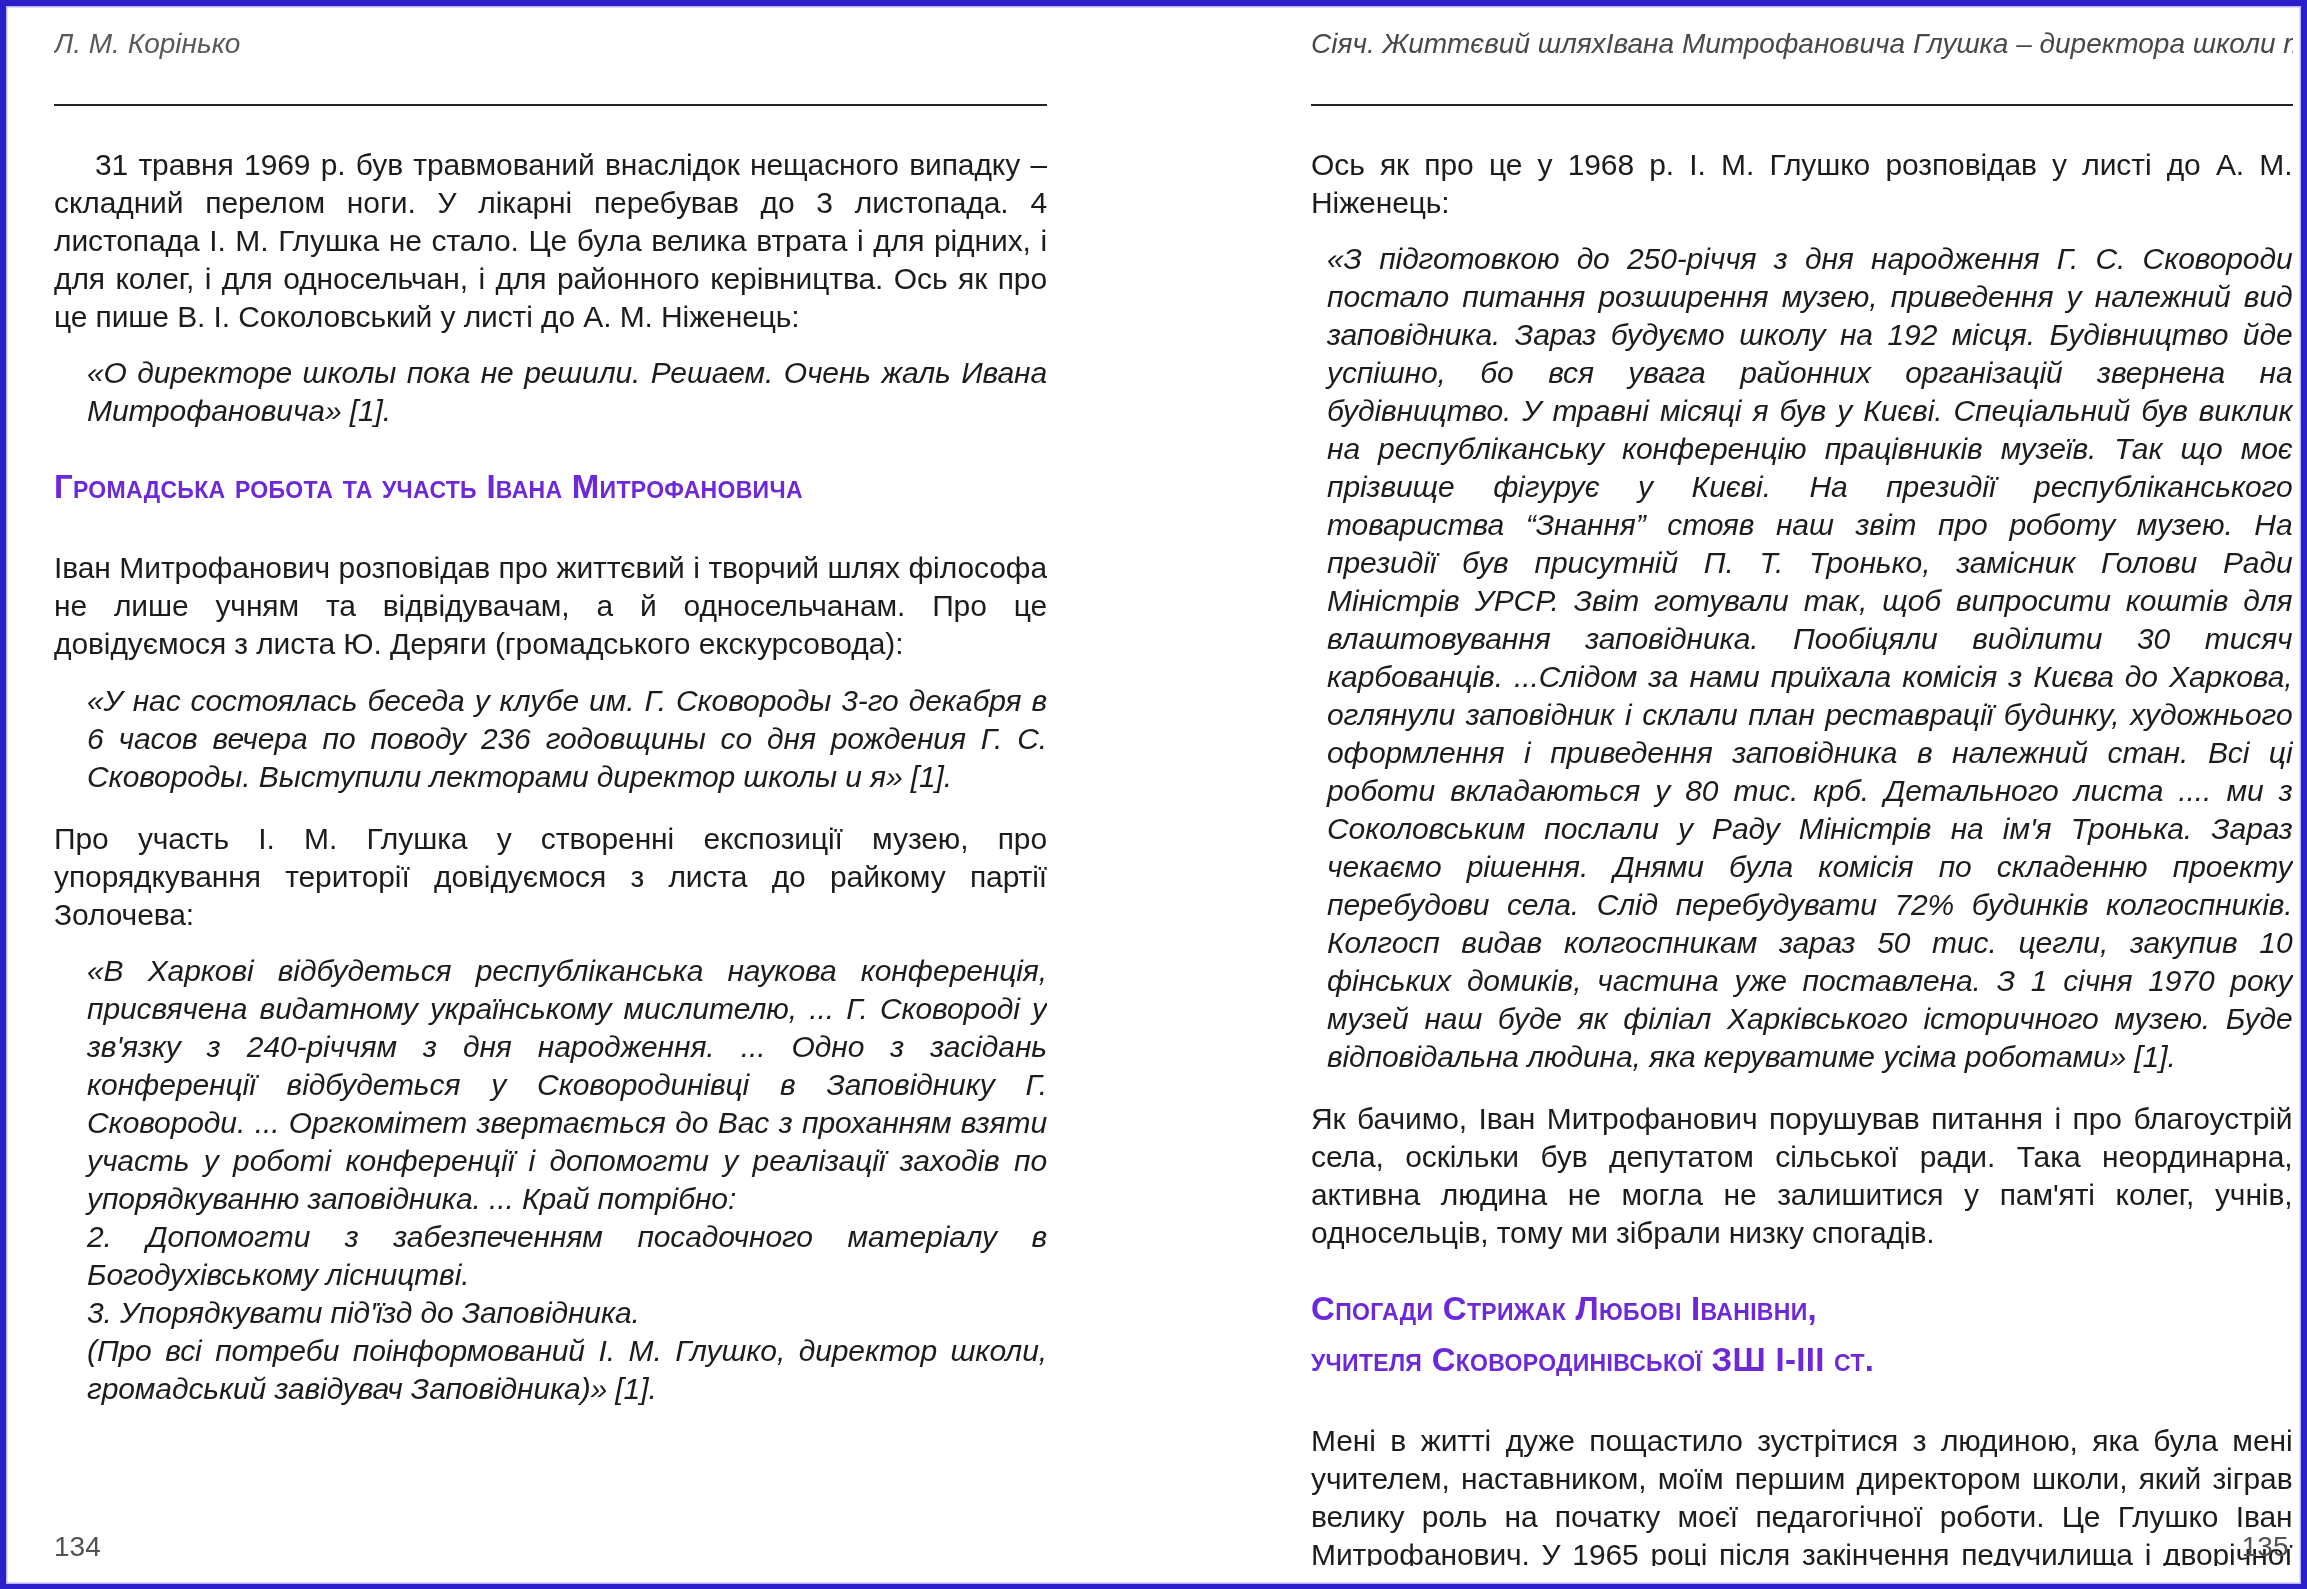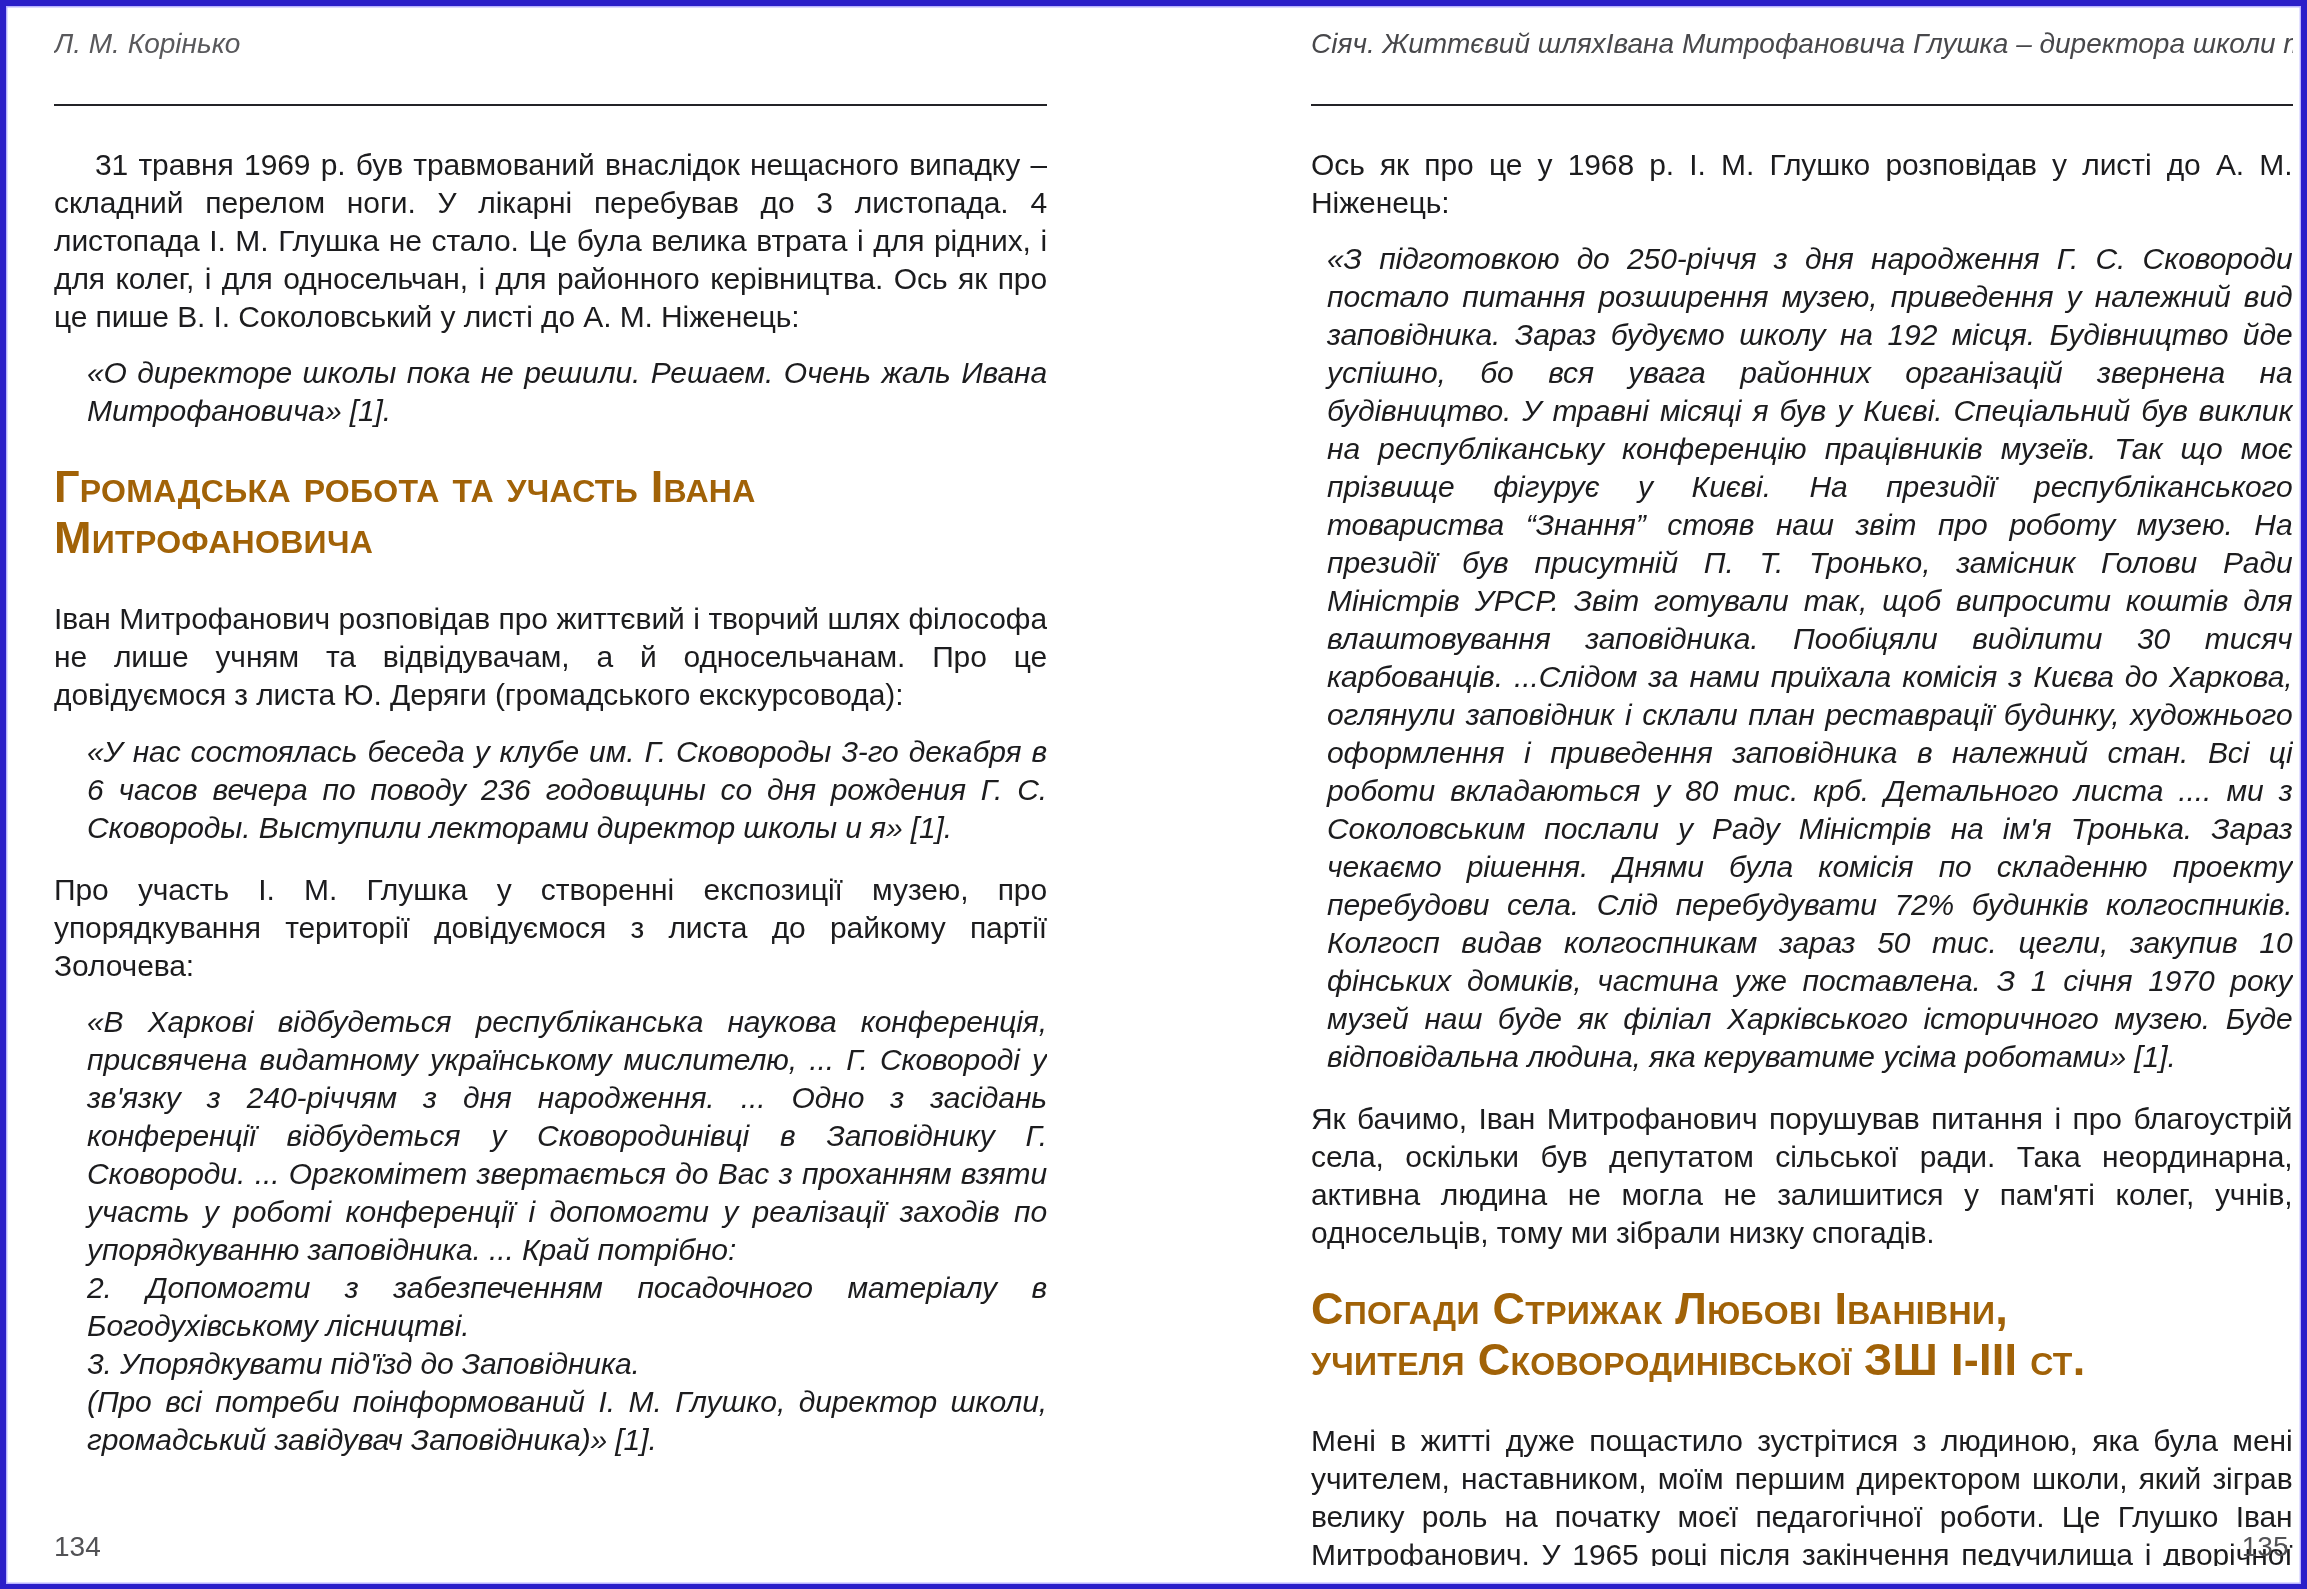--- a/index.html
+++ b/index.html
@@ -71,25 +71,25 @@
   .quote {
     font-style: italic;
     margin: 5.7px 0 24px 33px;
   }
   .quote--flush { margin-left: 16px; }
   .quote p { margin: 0; }
 
   .section-heading {
     font-weight: bold;
     font-variant: small-caps;
-    font-size: 45px;
+    font-size: 33px;
     line-height: 51px;
     letter-spacing: 0.3px;
     text-align: left;
-    color: #a16207;
+    color: #6d28d9;
     margin: 31px 0 37px 0;
   }
 
   .page-number {
     position: absolute;
     bottom: 2.8px;
     font-size: 28px;
     color: #525255;
   }
   .page-number--left  { left: 0; }

